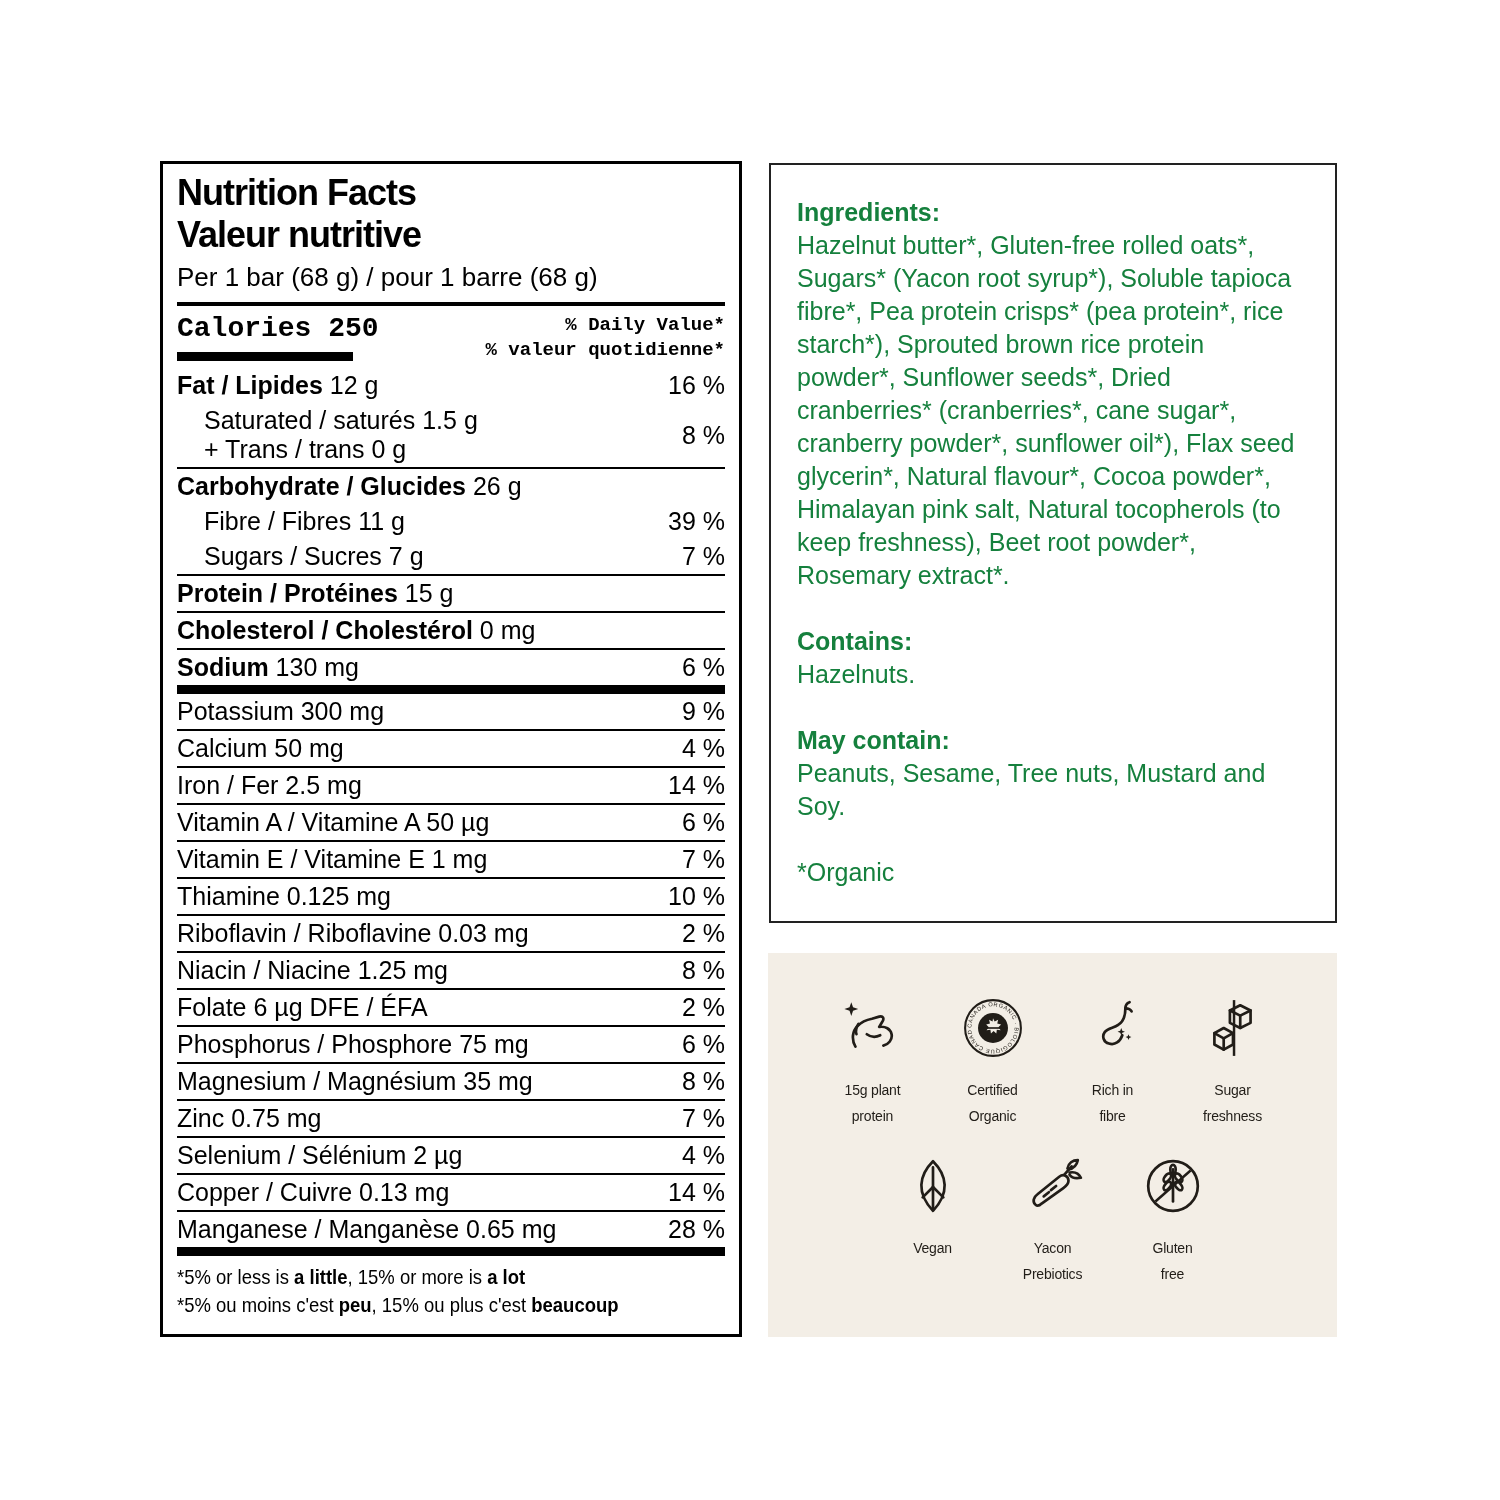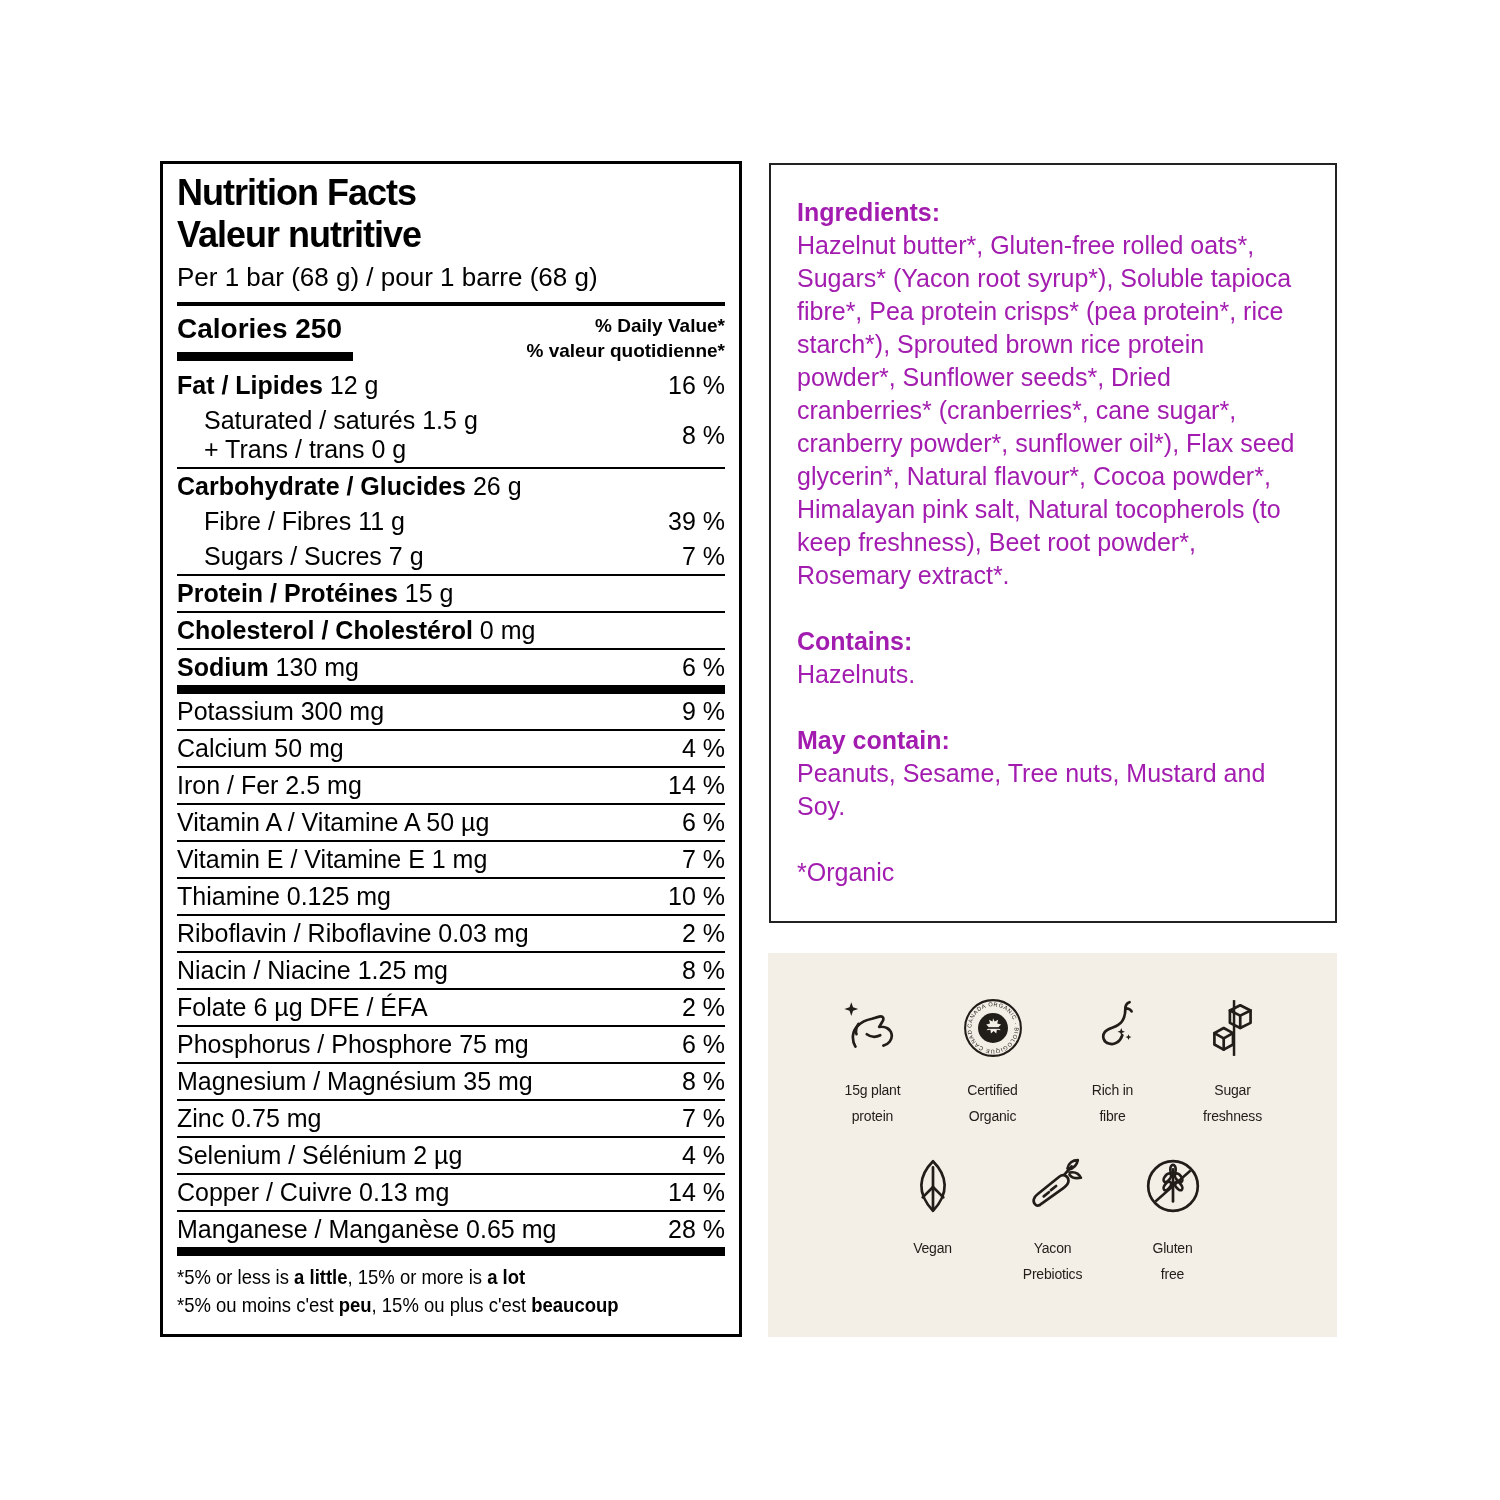--- a/index.html
+++ b/index.html
@@ -5,38 +5,38 @@
   * { box-sizing: border-box; margin: 0; padding: 0; }
   html,body { width: 1500px; height: 1500px; background: #ffffff;
     font-family: "Liberation Sans", sans-serif; color: #000; position: relative; }
 
   
   .nft-box { position: absolute; left: 160px; top: 161px; width: 582px; height: 1176px;
     border: 3px solid #000; padding: 8px 14px 12px 14px; overflow: hidden; background:#fff; }
   .nft-title { font-size: 36px; font-weight: bold; line-height: 42px; letter-spacing: -1px; }
   .serving { font-size: 26px; line-height: 32px; margin: 5px 0 9px; }
   .rule-med { height: 4px; background: #000; }
-  .cal-block { display: flex; justify-content: space-between; padding: 7px 0 5px; }
+  .cal-block { display: flex; justify-content: space-between; padding: 7px 0 5px; font-family: Liberation Mono, monospace; }
   .cal-left { font-size: 28px; font-weight: bold; line-height: 32px; }
   .cal-bar { width: 176px; height: 9px; background: #000; margin-top: 7px; }
   .dv { font-size: 19px; font-weight: bold; text-align: right; line-height: 25px; }
   .nrow { display: flex; justify-content: space-between; align-items: flex-end;
     padding: 3px 0; font-size: 25px; line-height: 29px; }
   .nrow.dbl { align-items: center; }
   .nrow.indent { padding-left: 27px; }
   .sep-thin { border-top: 2px solid #000; }
   .sep-thick { border-top: 9px solid #000; }
   .b { font-weight: bold; }
   .npct { white-space: nowrap; padding-left: 10px; }
   .fnblock { border-top: 9px solid #000; padding: 7px 0 10px; }
   .fnote { font-size: 21px; line-height: 28px; transform: scaleX(0.88); transform-origin: 0 50%; white-space: nowrap; }
 
   
   .ing-box { position: absolute; left: 769px; top: 163px; width: 568px; height: 760px;
-    border: 2px solid #222; padding: 31px 26px; color: #a21caf; background:#fff; }
+    border: 2px solid #222; padding: 31px 26px; color: #15803d; background:#fff; }
   .ing-h { font-weight: bold; font-size: 25px; line-height: 33px; }
   .ing-body { font-size: 25px; line-height: 33px; }
   .mt { margin-top: 33px; }
 
   
   .badges { position: absolute; left: 768px; top: 953px; width: 569px; height: 384px;
     background: #f3eee6; color: #211d18; }
   .brow { display: flex; justify-content: center; }
   .brow1 { padding-top: 44px; }
   .brow2 { padding-top: 26px; }

